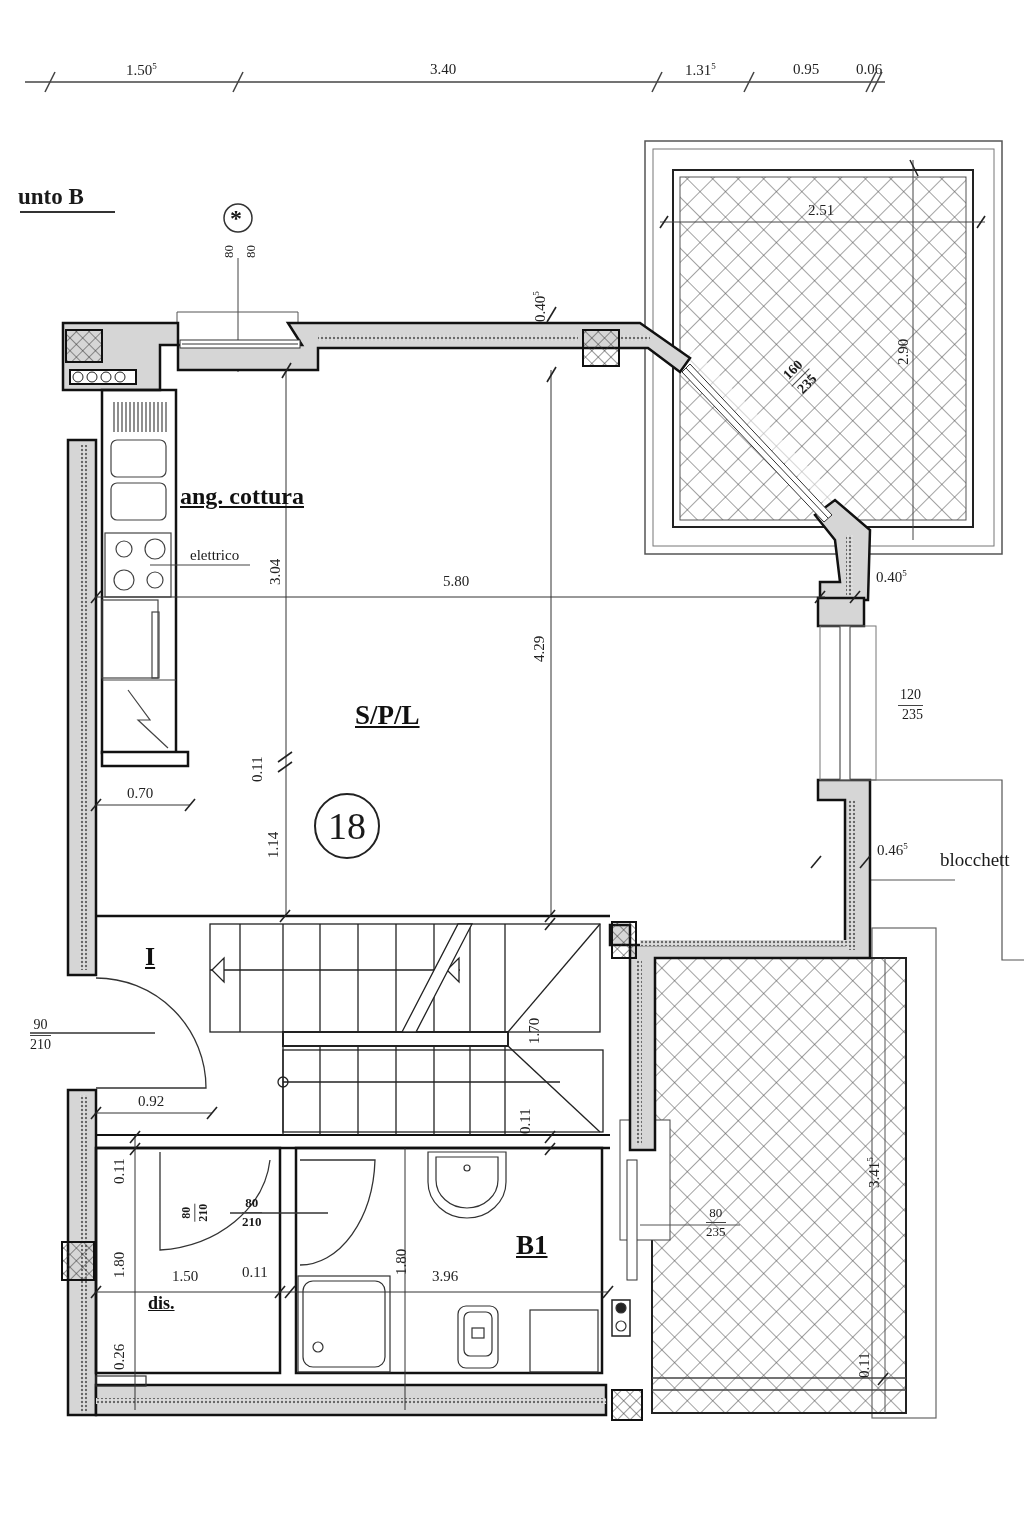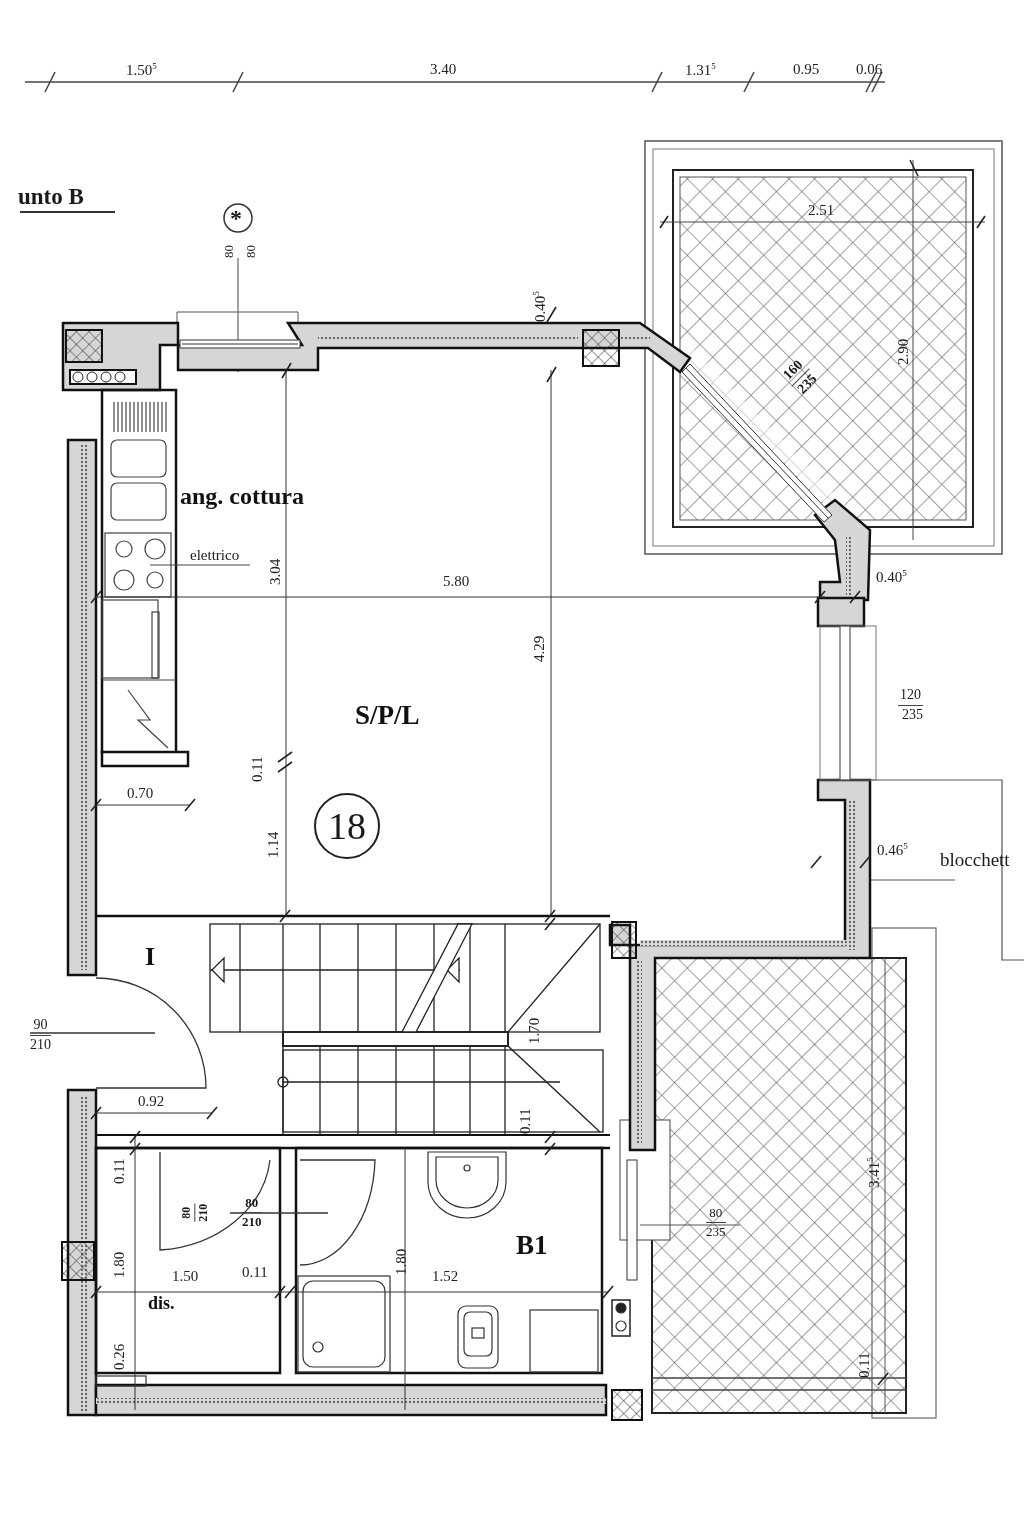--- a/index.html
+++ b/index.html
@@ -1,20 +1,20 @@
 <!DOCTYPE html>
 <html><head>
 <meta charset="utf-8">
 <style>
   html,body{margin:0;padding:0;background:#fff;}
   body{width:1024px;height:1536px;position:relative;overflow:hidden;font-family:"Liberation Serif","DejaVu Serif",serif;color:#1a1a1a;}
   #plan{position:absolute;left:0;top:0;width:1024px;height:1536px;}
   .lbl{position:absolute;white-space:nowrap;line-height:1;}
   .dim{font-size:15px;color:#222;}
-  .room{font-weight:bold;color:#111;}
+  .room{font-weight:bold;color:#111;text-decoration:underline;}
   .vert{transform-origin:left top;transform:rotate(-90deg);}
   sup{font-size:9px;}
   .frac{position:absolute;font-size:14px;text-align:center;line-height:1.35;}
   .frac span{display:block;}
   .frac .top{border-bottom:1px solid #444;padding:0 2px;}
 </style>
 </head>
 <body>
 
 <svg id="plan" viewBox="0 0 1024 1536" xmlns="http://www.w3.org/2000/svg">
@@ -300,21 +300,21 @@
 <div class="lbl dim vert" style="left:266px;top:858px;">1.14</div>
 <div class="lbl dim" style="left:138px;top:1094px;">0.92</div>
 <div class="lbl dim vert" style="left:527px;top:1044px;">1.70</div>
 <div class="lbl dim vert" style="left:518px;top:1134px;">0.11</div>
 <div class="lbl dim vert" style="left:112px;top:1184px;">0.11</div>
 <div class="lbl dim vert" style="left:112px;top:1278px;">1.80</div>
 <div class="lbl dim" style="left:172px;top:1269px;">1.50</div>
 <div class="lbl dim" style="left:242px;top:1265px;">0.11</div>
 <div class="lbl dim vert" style="left:112px;top:1370px;">0.26</div>
 <div class="lbl dim vert" style="left:394px;top:1275px;">1.80</div>
-<div class="lbl dim" style="left:432px;top:1269px;">1.52</div>
+<div class="lbl dim" style="left:432px;top:1269px;">3.96</div>
 <div class="lbl dim" style="left:808px;top:203px;">2.51</div>
 <div class="lbl dim vert" style="left:896px;top:365px;">2.90</div>
 <div class="lbl dim vert" style="left:866px;top:1188px;"><span>3.41</span><sup>5</sup></div>
 <div class="lbl dim vert" style="left:857px;top:1378px;">0.11</div>
 
 <div class="frac" style="left:788px;top:358px;transform:rotate(-45deg);font-weight:bold;">
   <span class="top">160</span>
   <span>235</span>
 </div>
 <div class="frac" style="left:898px;top:686px;text-align:right;">

